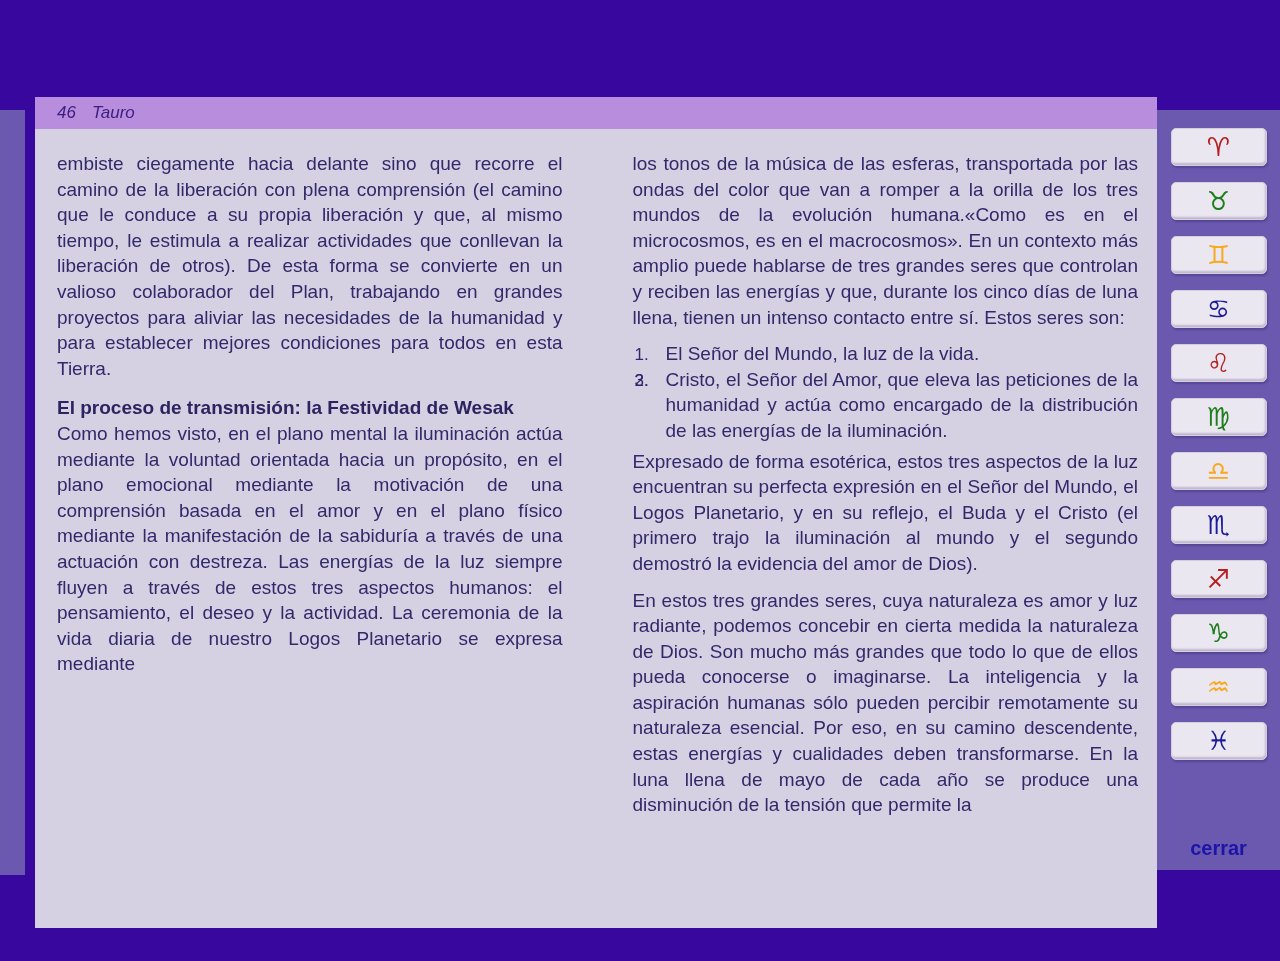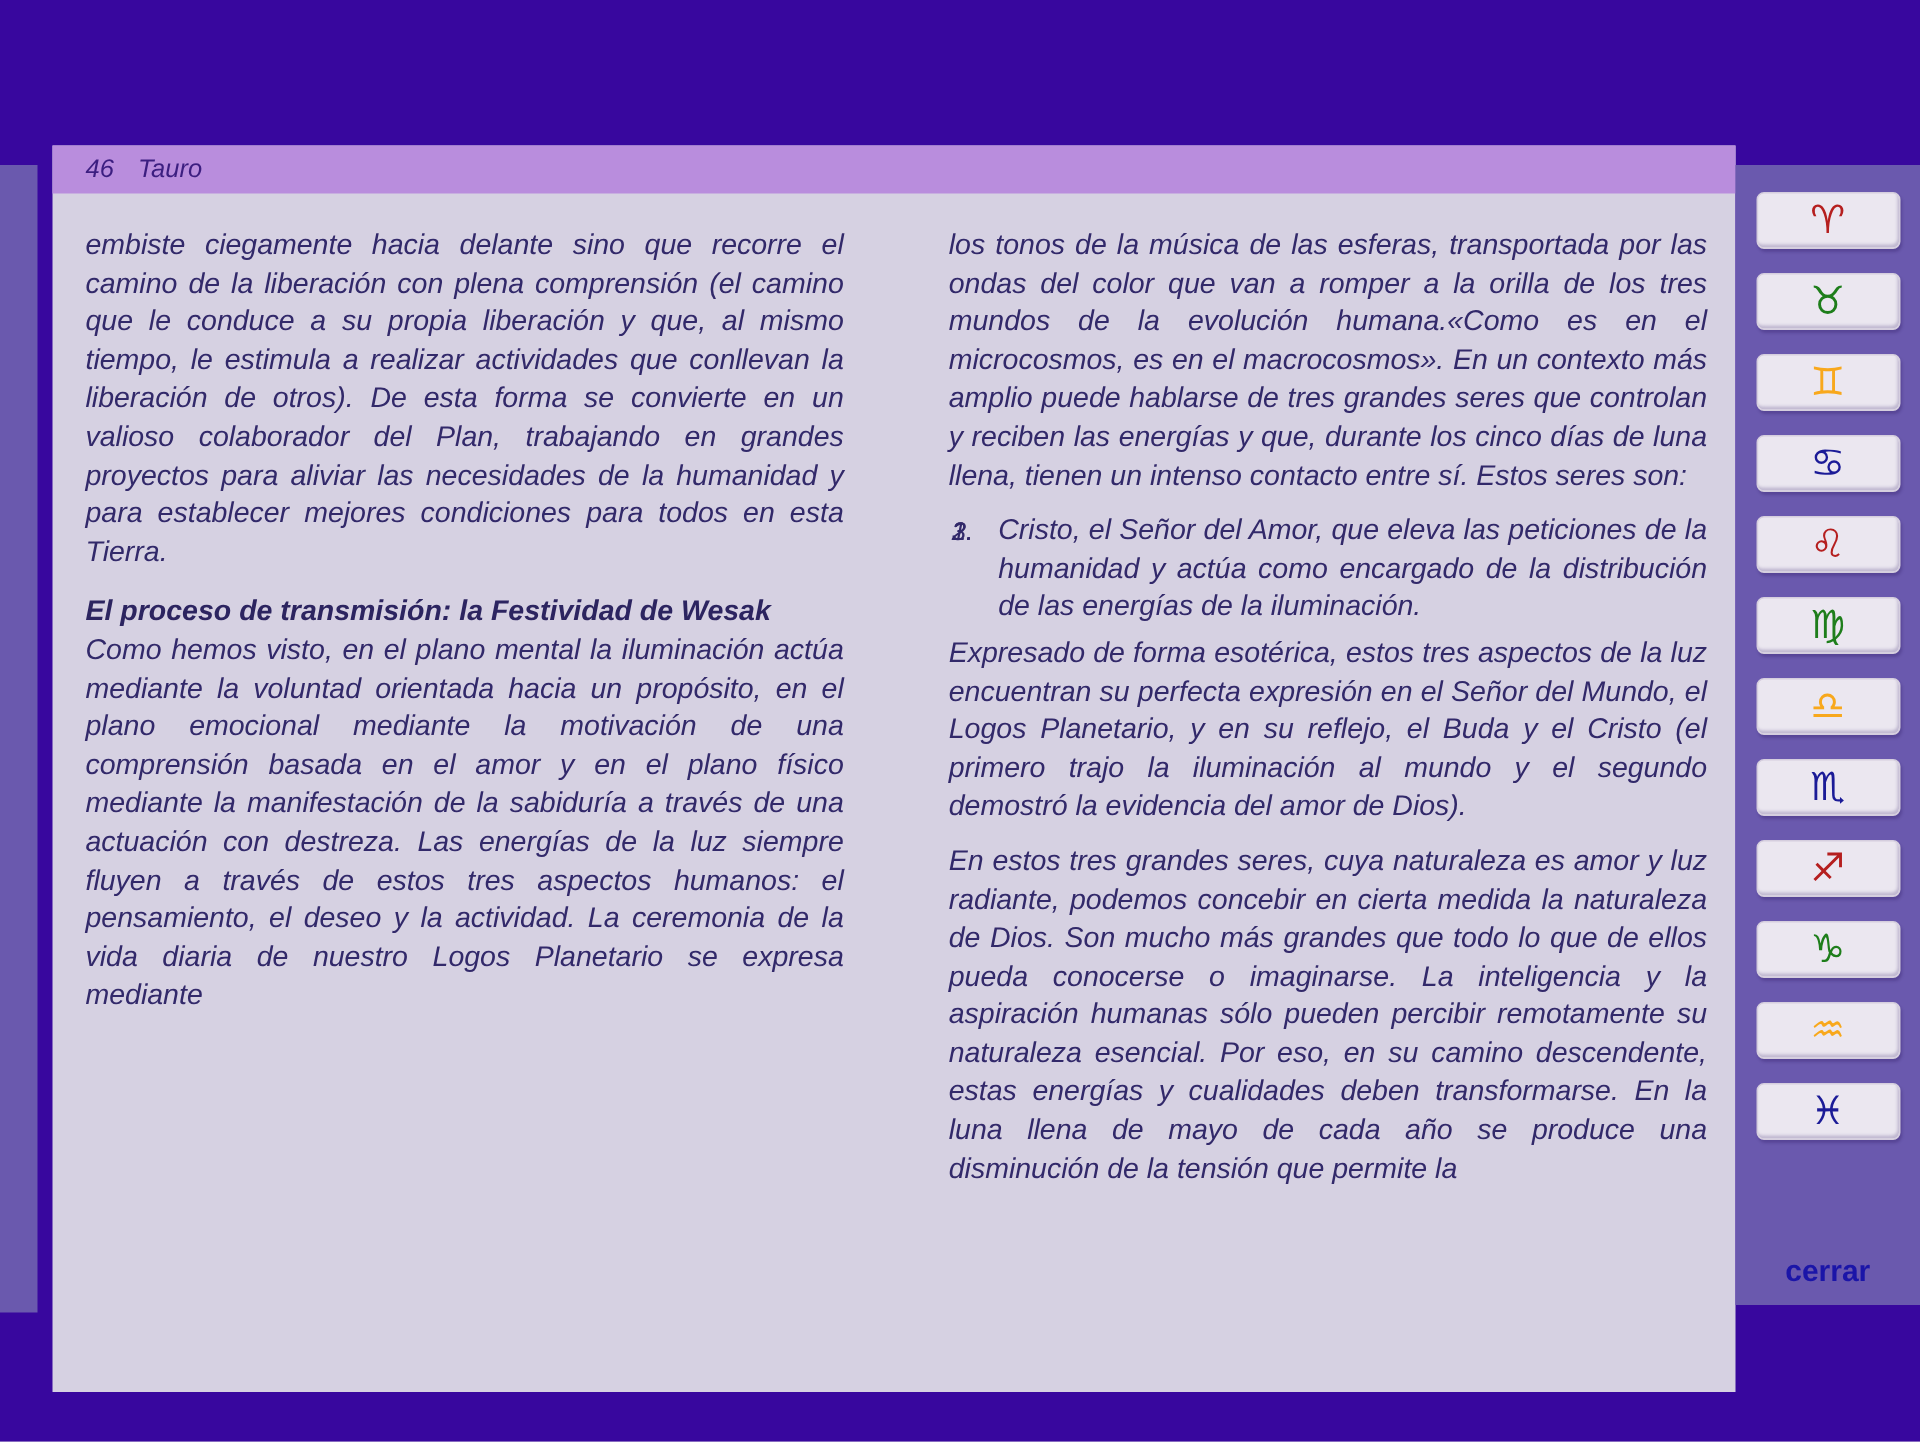--- a/index.html
+++ b/index.html
@@ -28,21 +28,21 @@
     display:flex; align-items:center; padding-left:22px;
     font-style:italic; color:#3c1e80; font-size:17px;
   }
   .panel-header .page-num { margin-right:16px; }
   .content {
     display:flex; gap:70px;
     padding:22px 19px 0 22px;
     color:#32296a;
     font-size:19px; line-height:25.6px;
   }
-  .col { flex:1 1 0; text-align:justify;font-style:italic; }
+  .col { flex:1 1 0; text-align:justify; }
   .col p { margin:0 0 11px 0; }
   .col h3 {
     font-size:19px; line-height:25.6px; font-weight:bold;
     margin:14px 0 0 0; text-align:left; color:#2c2460;
   }
   .olist { margin:0 0 5px 0; }
   .olist .li { position:relative; padding-left:33px; }
   .olist .num {
     position:absolute; left:2px; top:1px; font-size:17px;
   }
@@ -81,21 +81,21 @@
     </div>
     <div class="content">
       <div class="col" id="col-left">
           <p>embiste ciegamente hacia delante sino que recorre el camino de la liberación con plena comprensión (el camino que le conduce a su propia liberación y que, al mismo tiempo, le estimula a realizar actividades que conllevan la liberación de otros). De esta forma se convierte en un valioso colaborador del Plan, trabajando en grandes proyectos para aliviar las necesidades de la humanidad y para establecer mejores condiciones para todos en esta Tierra.</p>
           <h3>El proceso de transmisión: la Festividad de Wesak</h3>
           <p>Como hemos visto, en el plano mental la iluminación actúa mediante la voluntad orientada hacia un propósito, en el plano emocional mediante la motivación de una comprensión basada en el amor y en el plano físico mediante la manifestación de la sabiduría a través de una actuación con destreza. Las energías de la luz siempre fluyen a través de estos tres aspectos humanos: el pensamiento, el deseo y la actividad. La ceremonia de la vida diaria de nuestro Logos Planetario se expresa mediante</p>
         </div>
       <div class="col" id="col-right">
           <p>los tonos de la música de las esferas, transportada por las ondas del color que van a romper a la orilla de los tres mundos de la evolución humana.«Como es en el microcosmos, es en el macrocosmos». En un contexto más amplio puede hablarse de tres grandes seres que controlan y reciben las energías y que, durante los cinco días de luna llena, tienen un intenso contacto entre sí. Estos seres son:</p>
           <div class="olist">
-            <div class="li"><span class="num">1.</span></div>
+            <div class="li"><span class="num">1.</span><span>El Señor del Mundo, la luz de la vida.</span></div>
             <div class="li"><span class="num">2.</span></div>
             <div class="li"><span class="num">3.</span><span>Cristo, el Señor del Amor, que eleva las peticiones de la humanidad y actúa como encargado de la distribución de las energías de la iluminación.</span></div>
           </div>
           <p>Expresado de forma esotérica, estos tres aspectos de la luz encuentran su perfecta expresión en el Señor del Mundo, el Logos Planetario, y en su reflejo, el Buda y el Cristo (el primero trajo la iluminación al mundo y el segundo demostró la evidencia del amor de Dios).</p>
           <p>En estos tres grandes seres, cuya naturaleza es amor y luz radiante, podemos concebir en cierta medida la naturaleza de Dios. Son mucho más grandes que todo lo que de ellos pueda conocerse o imaginarse. La inteligencia y la aspiración humanas sólo pueden percibir remotamente su naturaleza esencial. Por eso, en su camino descendente, estas energías y cualidades deben transformarse. En la luna llena de mayo de cada año se produce una disminución de la tensión que permite la</p>
         </div>
     </div>
   </div>
 
   <div class="sidebar">

